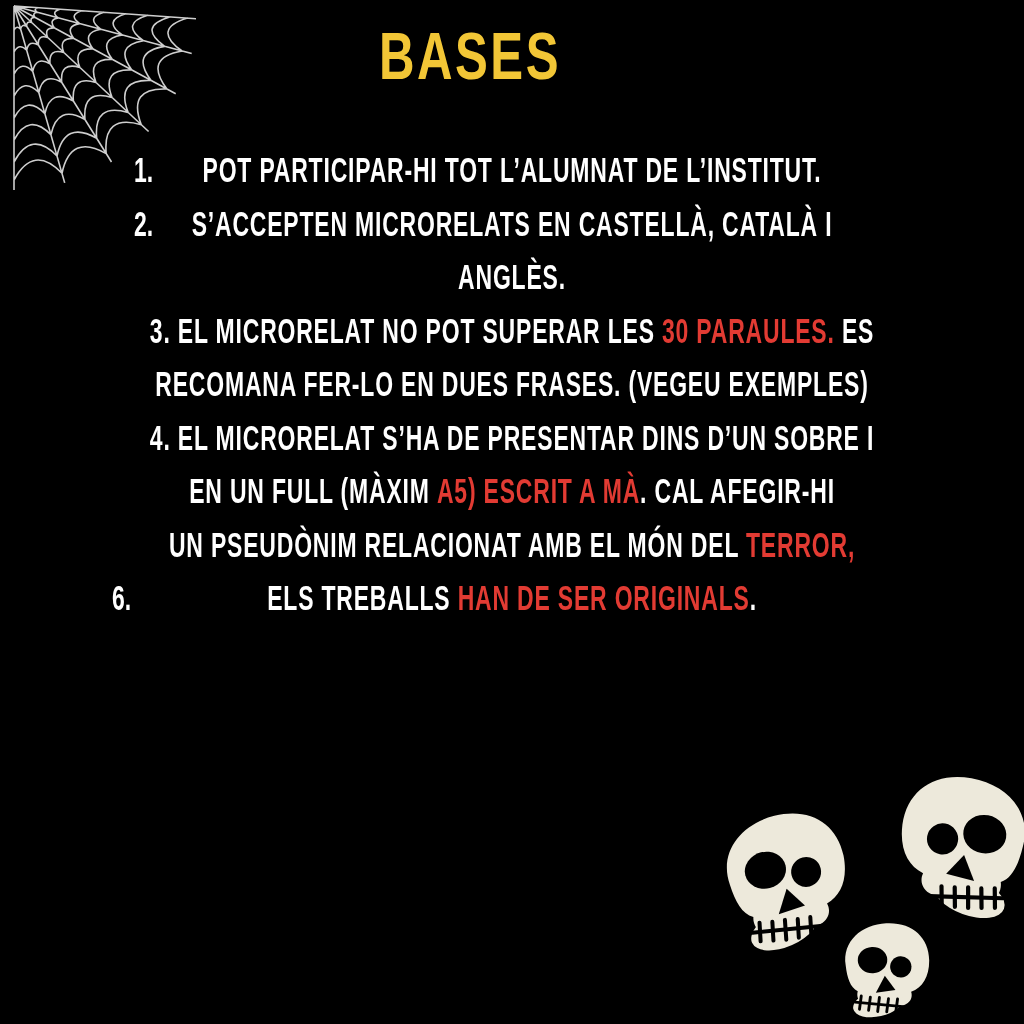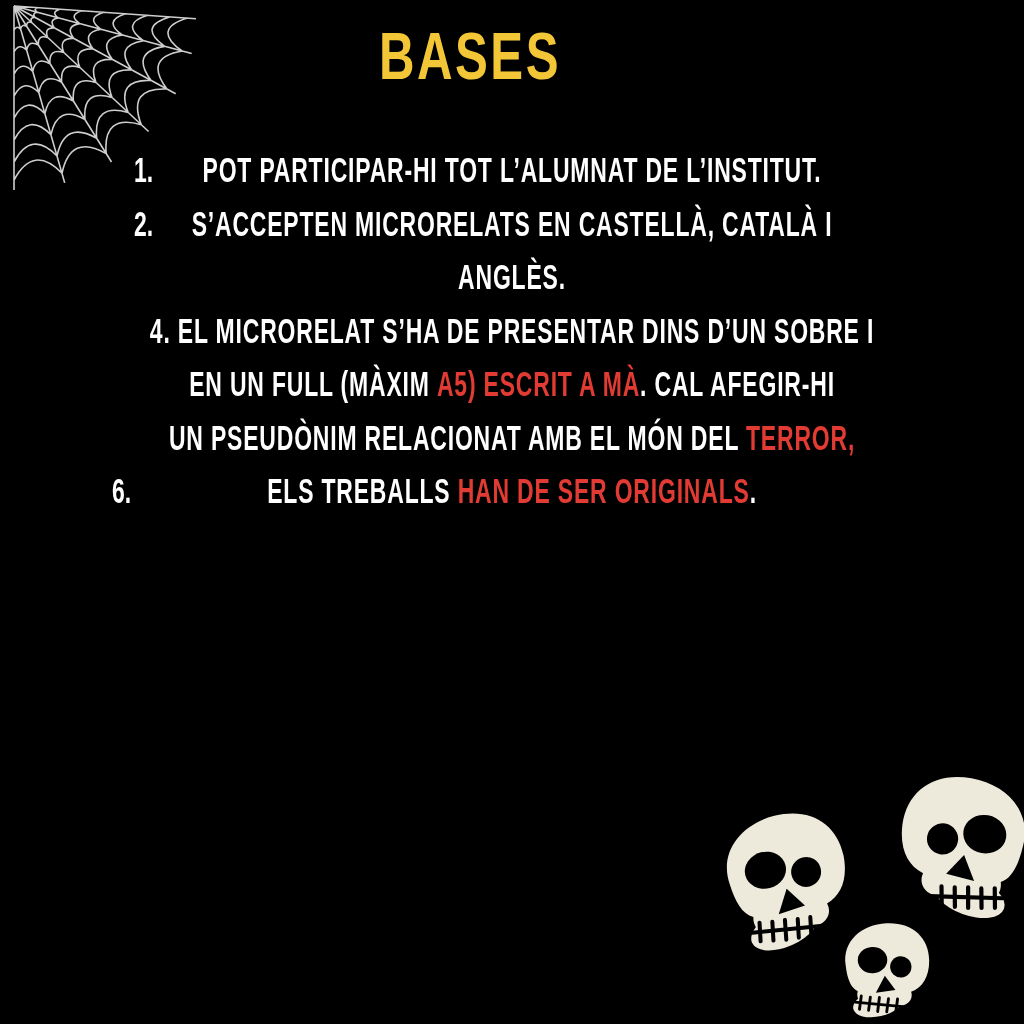--- a/index.html
+++ b/index.html
@@ -46,20 +46,24 @@
       <div class="item">
         <span class="num indent">1.</span>
         <div class="line"><span class="w">POT PARTICIPAR-HI TOT L’ALUMNAT DE L’INSTITUT.</span></div>
       </div>
       <div class="item">
         <span class="num indent">2.</span>
         <div class="line"><span class="w">S’ACCEPTEN MICRORELATS EN CASTELLÀ, CATALÀ I</span></div>
         <div class="line"><span class="w">ANGLÈS.</span></div>
       </div>
       <div class="item">
+        <div class="line"><span class="w">3. EL MICRORELAT NO POT SUPERAR LES </span><span class="r">30 PARAULES.</span><span class="w"> ES</span></div>
+        <div class="line"><span class="w">RECOMANA FER-LO EN DUES FRASES. (VEGEU EXEMPLES)</span></div>
+      </div>
+      <div class="item">
         <div class="line"><span class="w">4. EL MICRORELAT S’HA DE PRESENTAR DINS D’UN SOBRE I</span></div>
         <div class="line"><span class="w">EN UN FULL (MÀXIM </span><span class="r">A5) ESCRIT A MÀ</span><span class="w">. CAL AFEGIR-HI</span></div>
         <div class="line"><span class="w">UN PSEUDÒNIM RELACIONAT AMB EL MÓN DEL </span><span class="r">TERROR,</span></div>
       </div>
       <div class="item">
         <span class="num">6.</span>
         <div class="line"><span class="w">ELS TREBALLS </span><span class="r">HAN DE SER ORIGINALS</span><span class="w">.</span></div>
       </div>
     </div>
 

